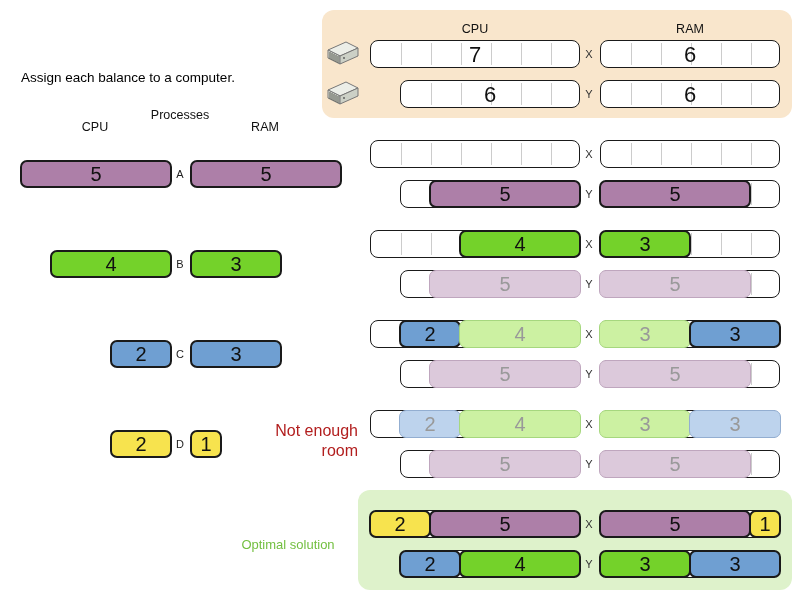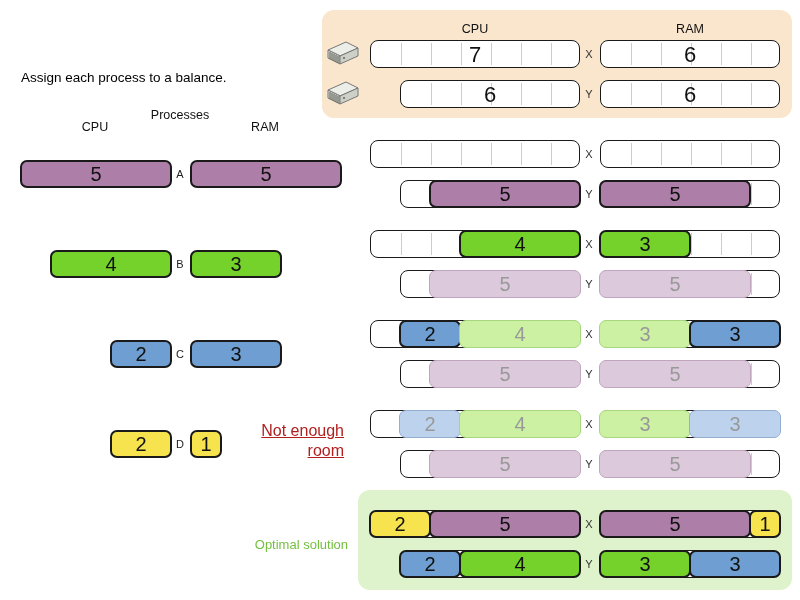--- a/index.html
+++ b/index.html
@@ -16,43 +16,43 @@
        box-sizing:border-box;height:28px;}
   .grid{position:absolute;top:2px;bottom:2px;width:1px;}
   .capnum{position:absolute;left:0;width:100%;top:1px;text-align:center;font-size:22px;color:#111;}
   .bar{position:absolute;box-sizing:border-box;height:28px;border-radius:7px;
        display:flex;align-items:center;justify-content:center;font-size:20px;}
   .bar.active{border:2px solid #1a1a1a;color:#111;}
   .bar.faded{border:1.3px solid #b5a8b5;color:#999;}
   .xy{position:absolute;font-size:11px;color:#333;width:18px;text-align:center;}
   .letter{position:absolute;font-size:11px;color:#222;width:20px;text-align:center;}
   .annotation{position:absolute;text-align:right;}
-  .annotation.red{left:222px;top:421px;width:122px;font-size:16px;line-height:20px;white-space:pre-line;text-decoration:underline;}
+  .annotation.red{left:236px;top:421px;width:122px;font-size:16px;line-height:20px;white-space:pre-line;}
   .annotation.green{left:228px;top:537px;width:120px;font-size:13px;}
   .icon{position:absolute;width:38px;height:30px;}
 </style>
 </head>
 <body>
 
 <div class="stage">
-  <div class="abs subtitle">Assign each process to a balance.</div>
+  <div class="abs subtitle">Assign each balance to a computer.</div>
 
   <div class="abs hdr" style="left:130px;top:108px;width:100px;">Processes</div>
   <div class="abs hdr" style="left:55px;top:120px;width:80px;">CPU</div>
   <div class="abs hdr" style="left:225px;top:120px;width:80px;">RAM</div>
 
   <div class="panel computers-panel" style="background: rgb(249, 230, 204);"></div>
   <div class="abs hdr" style="left:430px;top:22px;width:90px;">CPU</div>
   <div class="abs hdr" style="left:645px;top:22px;width:90px;">RAM</div>
 
   <div class="panel optimal-panel" style="background: rgb(222, 242, 203);"></div>
 
   <div class="annotation red" style="color: rgb(178, 30, 30);">Not enough
 room</div>
-  <div class="annotation green" style="color: rgb(115, 191, 64);">Optimal solution</div>
+  <div class="annotation green" style="color: rgb(115, 191, 64); text-align: center;">Optimal solution</div>
 
   <div id="dynamic">
       <div class="bar active" style="left: 20px; top: 160px; width: 152px; background: rgb(173, 127, 168);">5</div>
       <div class="letter" style="left: 170px; top: 168px;">A</div>
       <div class="bar active" style="left: 190px; top: 160px; width: 152px; background: rgb(173, 127, 168);">5</div>
       <div class="bar active" style="left: 50px; top: 250px; width: 122px; background: rgb(116, 210, 42);">4</div>
       <div class="letter" style="left: 170px; top: 258px;">B</div>
       <div class="bar active" style="left: 190px; top: 250px; width: 92px; background: rgb(116, 210, 42);">3</div>
       <div class="bar active" style="left: 110px; top: 340px; width: 62px; background: rgb(111, 159, 210);">2</div>
       <div class="letter" style="left: 170px; top: 348px;">C</div>

